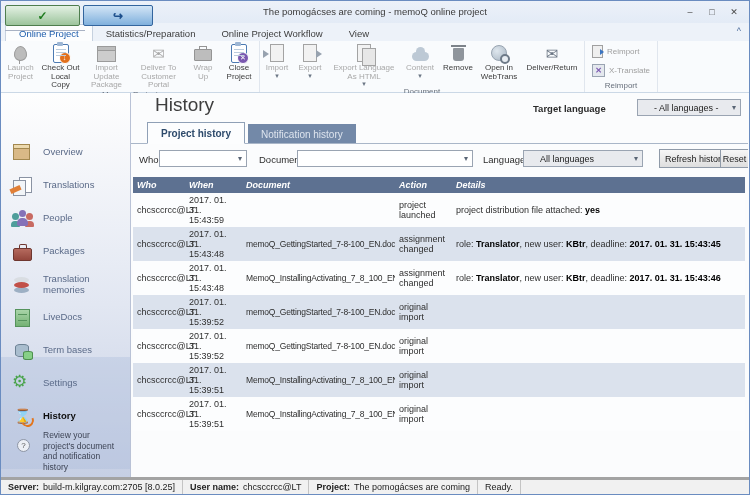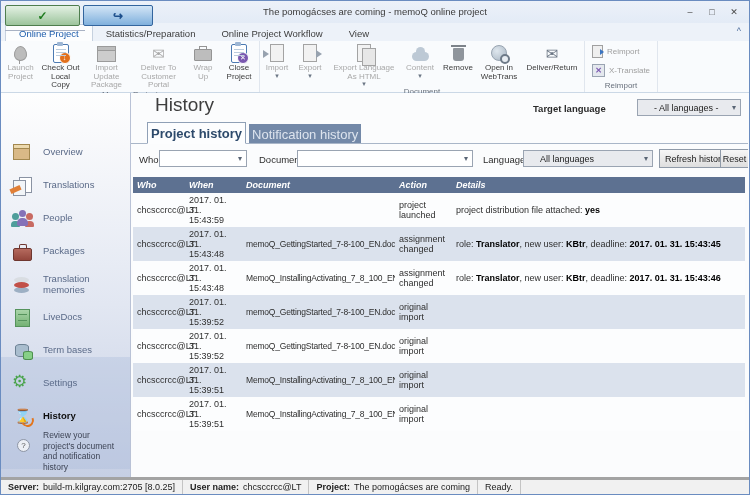--- a/index.html
+++ b/index.html
@@ -103,29 +103,29 @@
 
   
   .content{position:absolute;left:130px;top:92px;right:1px;bottom:17px;background:#fbfcfd;overflow:hidden;}
   .ptitle{position:absolute;left:24px;top:1px;font-size:19px;color:#3e3e3e;}
   .tl-label{position:absolute;left:402px;top:10px;font-size:9.5px;font-weight:bold;color:#2b2b2b;}
   .combo{box-sizing:border-box;border:1px solid #9aa4b2;background:#fff;font-size:9px;color:#222;display:flex;align-items:center;justify-content:space-between;padding:0 4px;height:17px;}
   .combo.gray{background:#e8eaee;padding-left:16px;}
   .combo::after{content:"▾";font-size:8px;color:#5a6676;margin-left:4px;}
   .tl-combo{position:absolute;left:506px;top:6px;width:104px;}
   .vtabs{position:absolute;left:16px;top:29px;display:flex;gap:3px;height:22px;}
-  .vtab{padding:0 3px;font-size:13px;display:flex;align-items:center;box-sizing:border-box;}
+  .vtab{padding:0 13px;font-size:10px;display:flex;align-items:center;box-sizing:border-box;}
   .vtab.active{background:#fcfdfe;border:1px solid #8fa0b6;border-bottom:1px solid #fcfdfe;color:#2d4a6b;font-weight:bold;position:relative;z-index:2;}
   .vtab.inactive{background:#7389a8;color:#dde4ee;margin-top:2px;}
   .tabline{position:absolute;left:0;right:0;top:50px;height:1px;background:#a9b6c8;}
   .flabel{position:absolute;font-size:9.5px;color:#2e2e2e;top:61px;}
   .fwho{left:8px;} .fdoc{left:128px;} .flang{left:352px;}
   .cwho{position:absolute;left:28px;top:57px;width:88px;}
   .cdoc{position:absolute;left:166px;top:57px;width:176px;}
-  .clang{position:absolute;left:392px;top:57px;width:130px;}
+  .clang{position:absolute;left:392px;top:57px;width:120px;}
   .pbtn{position:absolute;top:56px;height:19px;box-sizing:border-box;border:1px solid #8f9aa8;background:linear-gradient(#f6f6f6,#dedede);font-size:9px;color:#222;display:flex;align-items:center;justify-content:center;padding:0 5px;}
   .brefresh{left:528px;}
   .breset{left:589px;width:29px;}
 
   
   .tbl{position:absolute;left:2px;top:84px;width:612px;}
   .thead{display:flex;background:#5d7191;color:#fff;font-weight:bold;font-style:italic;font-size:9px;height:16px;align-items:center;}
   .c{padding:2px 4px;box-sizing:border-box;}
   .cw{width:52px;} .cn{width:57px;} .cd{width:153px;} .ca{width:57px;} .cdet{flex:1;}
   .trow{display:flex;background:#fcfdfe;font-size:9px;color:#2f2f2f;min-height:23px;align-items:center;}

